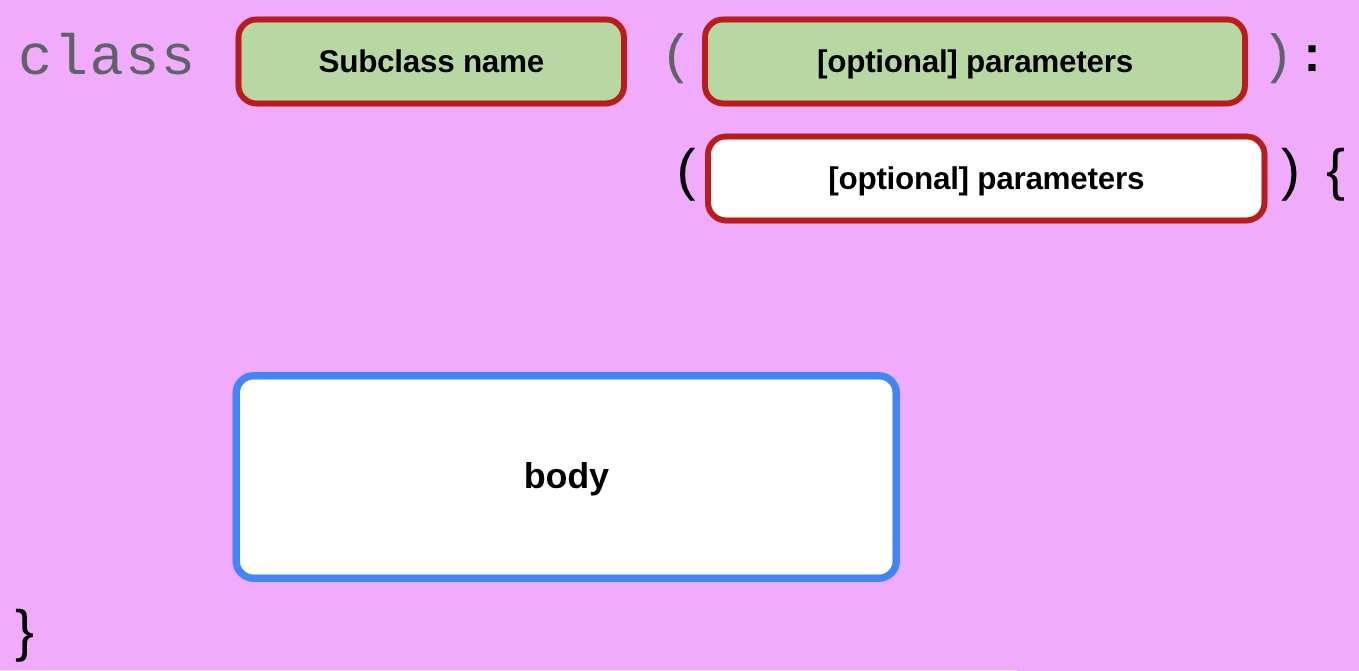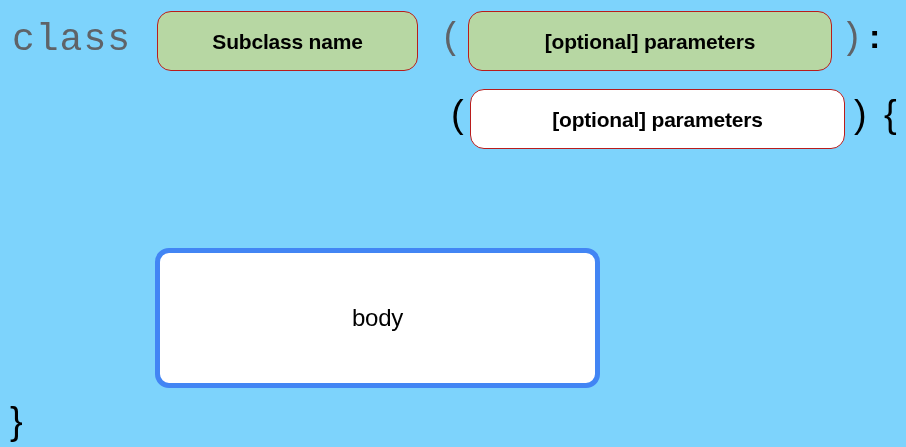--- a/index.html
+++ b/index.html
@@ -4,21 +4,21 @@
 <style>
   html, body {
     margin: 0;
     padding: 0;
     background: #ffffff;
   }
   #canvas {
     position: relative;
     width: 906px;
     height: 447px;
-    background: #7dd3fc;
+    background: #f0abfc;
     overflow: hidden;
     font-family: "Liberation Sans", sans-serif;
   }
 
   
   .abs { position: absolute; }
 
   
   .kw-mono {
     font-family: "Liberation Mono", "DejaVu Sans Mono", monospace;
@@ -38,21 +38,21 @@
   .punct-black {
     font-family: "Liberation Sans", sans-serif;
     color: #000000;
     font-weight: 400;
     white-space: nowrap;
   }
 
   
   .slot {
     box-sizing: border-box;
-    border: 1px solid #b91c1c;
+    border: 4px solid #b91c1c;
     border-radius: 14px;
     display: flex;
     align-items: center;
     justify-content: center;
     background: #ffffff;
   }
   .slot.filled { background: #b7d7a3; }
   .slot-label {
     font-family: "Liberation Sans", sans-serif;
     color: #000000;
@@ -69,21 +69,21 @@
     border: 5px solid #4285f4;
     border-radius: 14px;
     background: #ffffff;
     display: flex;
     align-items: center;
     justify-content: center;
   }
   .body-label {
     font-family: "Liberation Sans", sans-serif;
     color: #000000;
-    font-weight: 400;
+    font-weight: 700;
     font-size: 24px;
     letter-spacing: -0.2px;
     line-height: 1;
     text-align: right;
   }
 </style>
 </head>
 <body>
 
 <div id="canvas">

